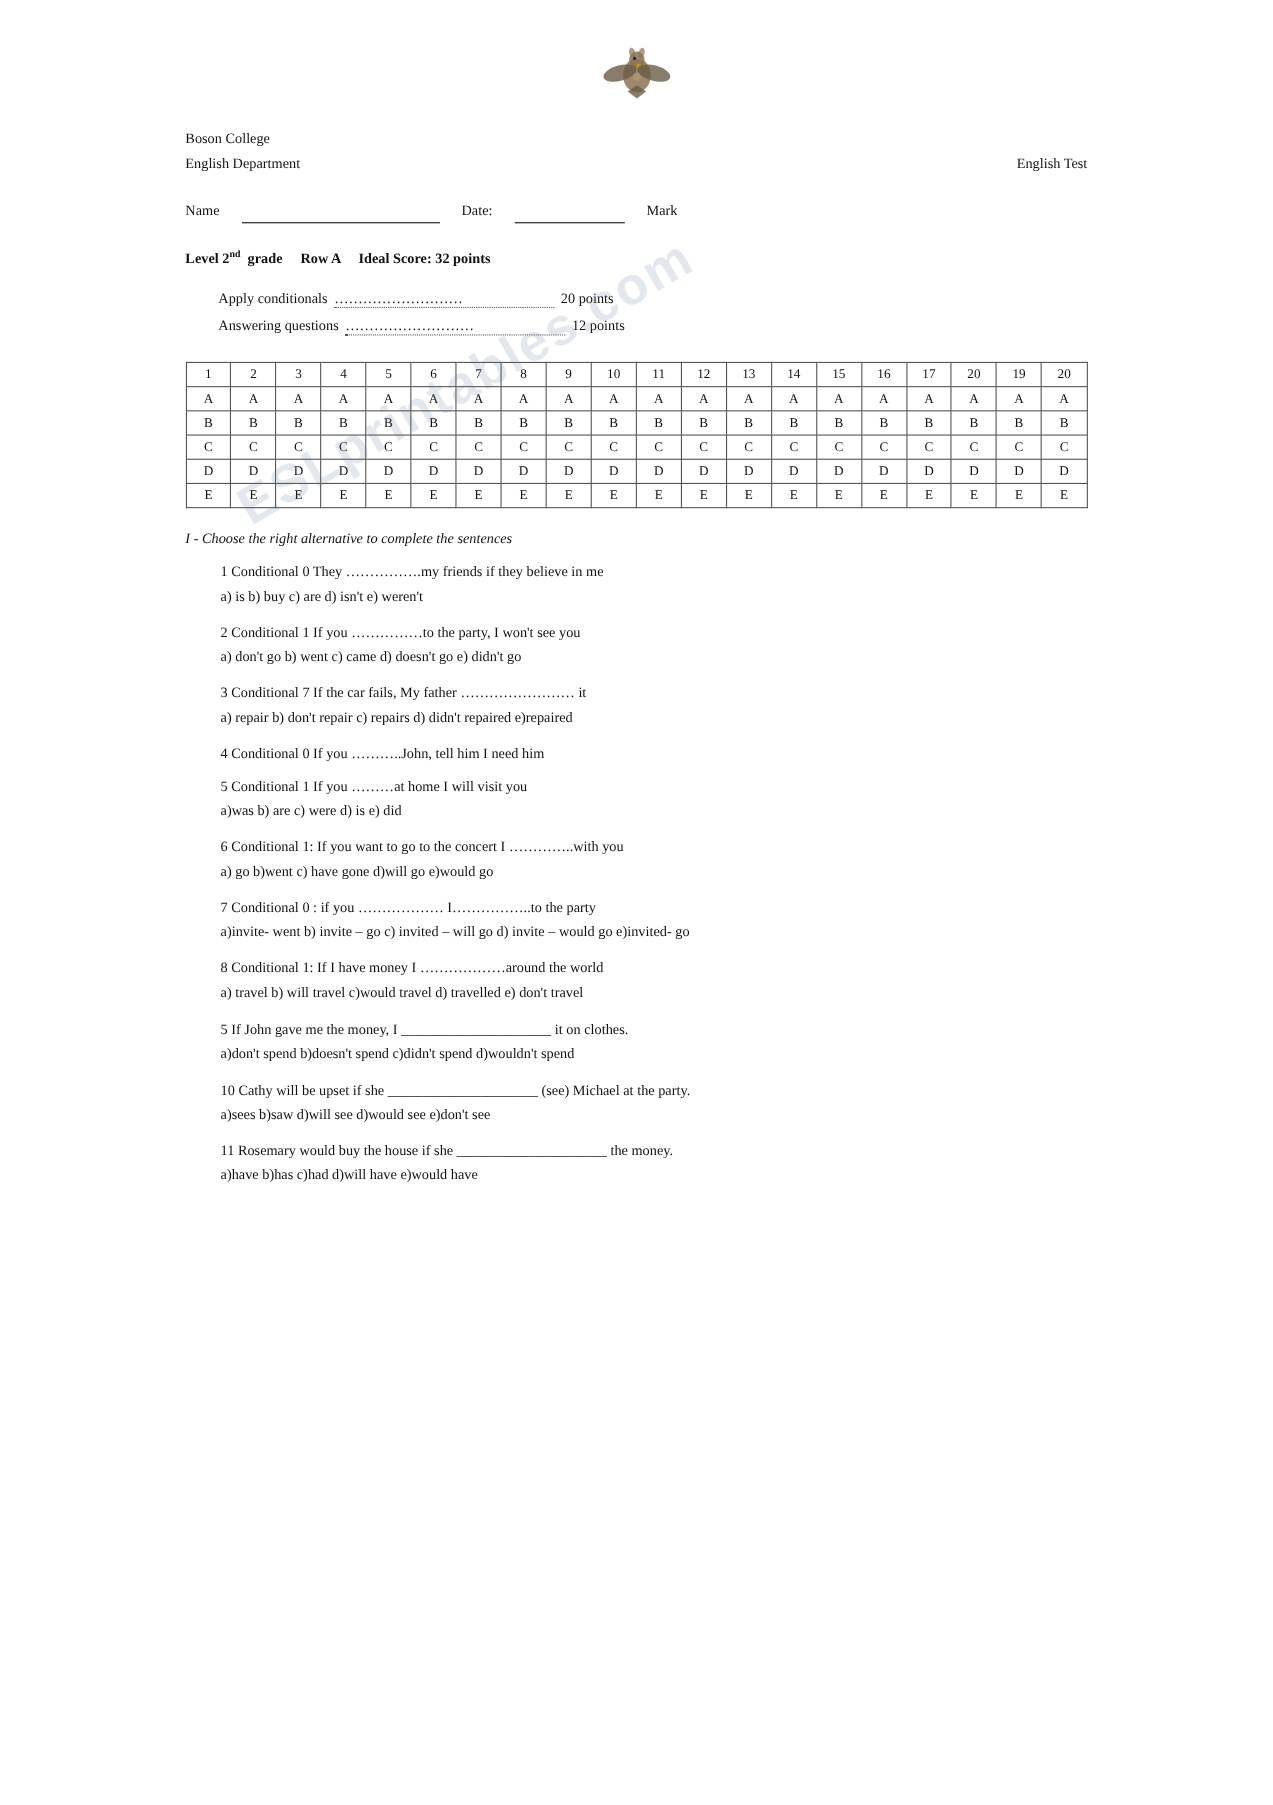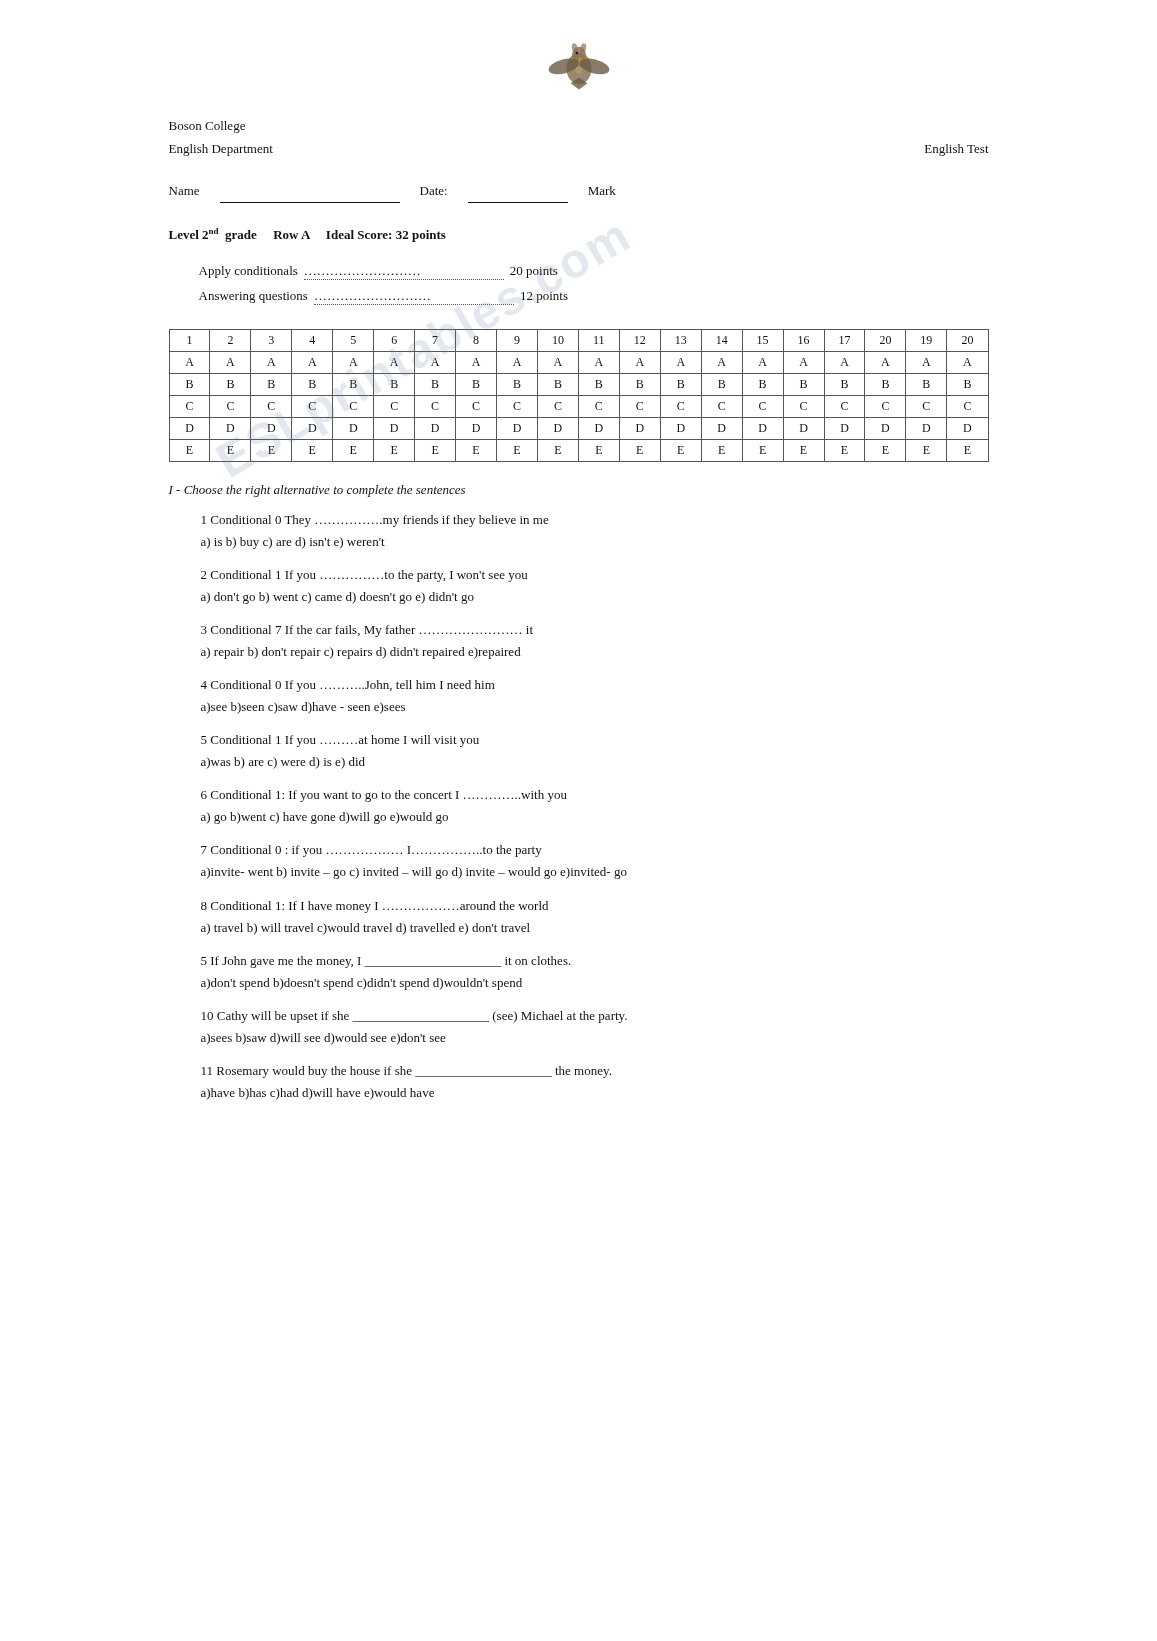--- a/index.html
+++ b/index.html
@@ -334,21 +334,20 @@
       <div class="question-block">
         <div class="question-line">2  Conditional 1  If you ……………to the party, I won't see you</div>
         <div class="options-line">a) don't go   b) went   c) came   d) doesn't go    e) didn't go</div>
       </div>
       <div class="question-block">
         <div class="question-line">3  Conditional 7  If the car fails, My father …………………… it</div>
         <div class="options-line">a) repair      b) don't repair     c) repairs    d) didn't repaired    e)repaired</div>
       </div>
       <div class="question-block">
         <div class="question-line">4  Conditional 0  If you ………..John, tell him I need  him</div>
-        <div class="options-line">a)see   b)seen   c)saw     d)have - seen    e)sees</div>
       </div>
       <div class="question-block">
         <div class="question-line">5  Conditional 1  If you ………at home I will visit you</div>
         <div class="options-line">a)was  b) are     c) were  d) is  e) did</div>
       </div>
       <div class="question-block">
         <div class="question-line">6  Conditional 1:  If you want to go to the concert I …………..with you</div>
         <div class="options-line">a) go    b)went  c) have gone   d)will go    e)would go</div>
       </div>
       <div class="question-block">

